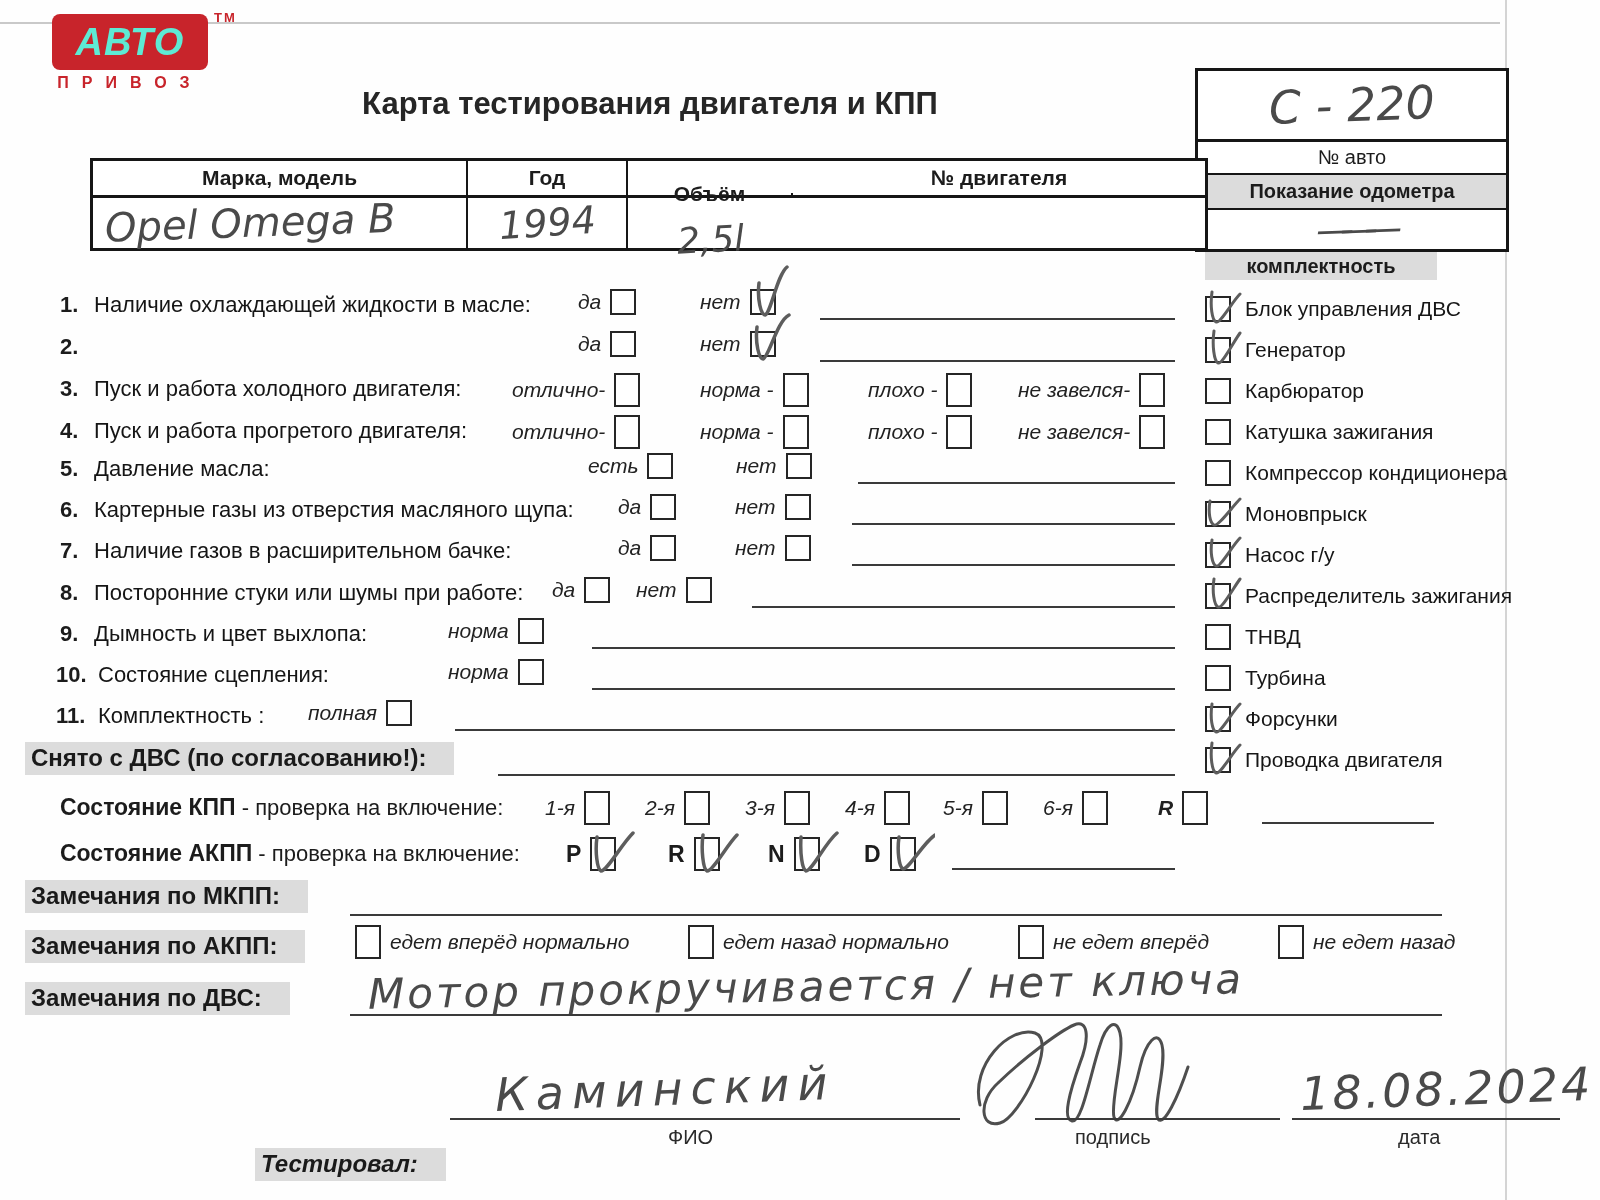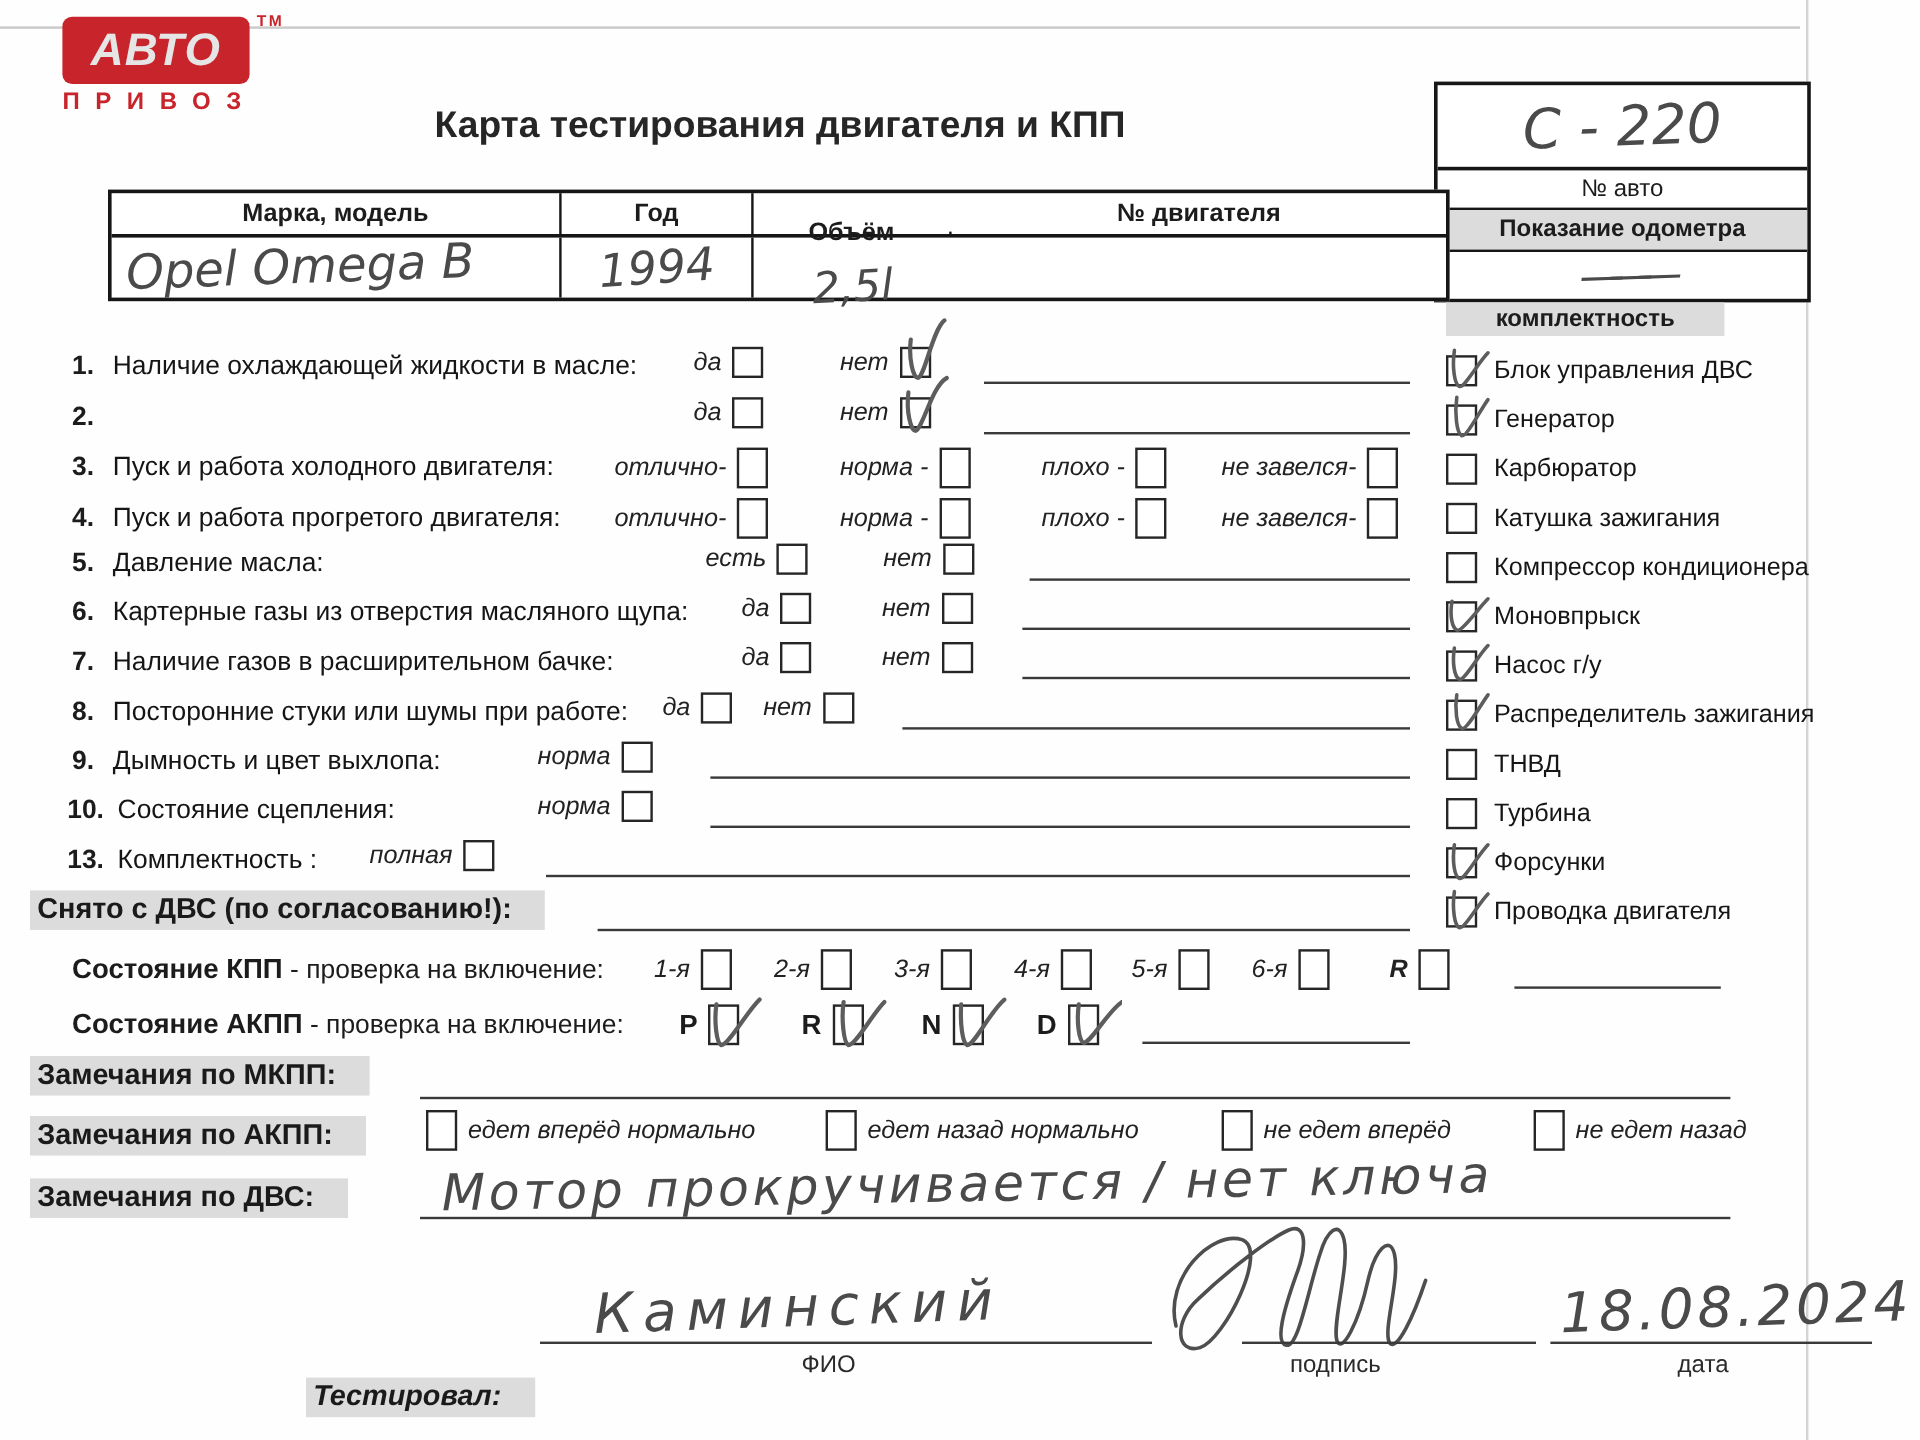--- a/index.html
+++ b/index.html
@@ -4,23 +4,23 @@
 <style>
   html,body{margin:0;padding:0;}
   body{width:1600px;height:1200px;background:#ffffff;font-family:"Liberation Sans",sans-serif;color:#1c1c1c;position:relative;overflow:hidden;}
   .page{position:absolute;inset:0;background:#fefefe;}
   .scanline-top{position:absolute;left:0;top:22px;width:1500px;height:2px;background:#c9c9c9;}
   .scanline-right{position:absolute;left:1505px;top:0;width:2px;height:1200px;background:#d4d4d4;}
 
   
   .logo{position:absolute;left:52px;top:14px;}
   .logo-box{width:156px;height:56px;background:#c8242b;border-radius:8px;display:flex;align-items:center;justify-content:center;}
-  .logo-top{color:#e5e5e5;font-weight:bold;font-style:italic;font-size:38px;letter-spacing:1px;}
+  .logo-top{color:#5eead4;font-weight:bold;font-style:italic;font-size:38px;letter-spacing:1px;}
   .logo-tm{position:absolute;left:162px;top:-4px;color:#c8242b;font-size:13px;font-weight:bold;letter-spacing:2px;}
-  .logo-bottom{margin-top:4px;color:#c8242b;font-weight:bold;font-size:20px;letter-spacing:13px;text-align:center;}
+  .logo-bottom{margin-top:4px;color:#c8242b;font-weight:bold;font-size:16px;letter-spacing:13px;text-align:center;}
 
   .title{position:absolute;left:300px;top:86px;width:700px;text-align:center;font-size:31px;font-weight:bold;color:#262626;}
 
   
   .carbox{position:absolute;left:1195px;top:68px;width:308px;height:178px;border:3px solid #161616;background:#fff;}
   .carbox-row1{height:68px;border-bottom:3px solid #161616;display:flex;align-items:center;justify-content:center;}
   .carbox-row2{height:31px;border-bottom:2px solid #161616;display:flex;align-items:center;justify-content:center;font-weight:normal;font-size:20px;}
   .carbox-row3{height:33px;border-bottom:2px solid #161616;display:flex;align-items:center;justify-content:center;font-weight:bold;font-size:20px;background:#dcdcdc;}
   .carbox-row4{height:38px;display:flex;align-items:center;justify-content:center;}
 
@@ -339,21 +339,21 @@
     <span class="num" style="left:56px;">10.</span>
     <span class="lbl" style="left:98px;">Состояние сцепления:</span>
     <span class="opt" style="left:448px;">
         <span class="olab">норма</span>
         <span class="cb"></span>
       </span>
     <div class="uline" style="left:592px;width:583px;top:26px;"></div>
   </div>
 
   <div class="crow" style="top:703px;">
-    <span class="num" style="left:56px;">13.</span>
+    <span class="num" style="left:56px;">11.</span>
     <span class="lbl" style="left:98px;">Комплектность :</span>
     <span class="opt" style="left:308px;">
         <span class="olab">полная</span>
         <span class="cb"></span>
       </span>
     <div class="uline" style="left:455px;width:720px;top:26px;"></div>
   </div>
 
   <div class="crow" style="top:746px;">
     <span class="sect shade" style="left:25px;top:-4px;">Снято с ДВС (по согласованию!):</span>

